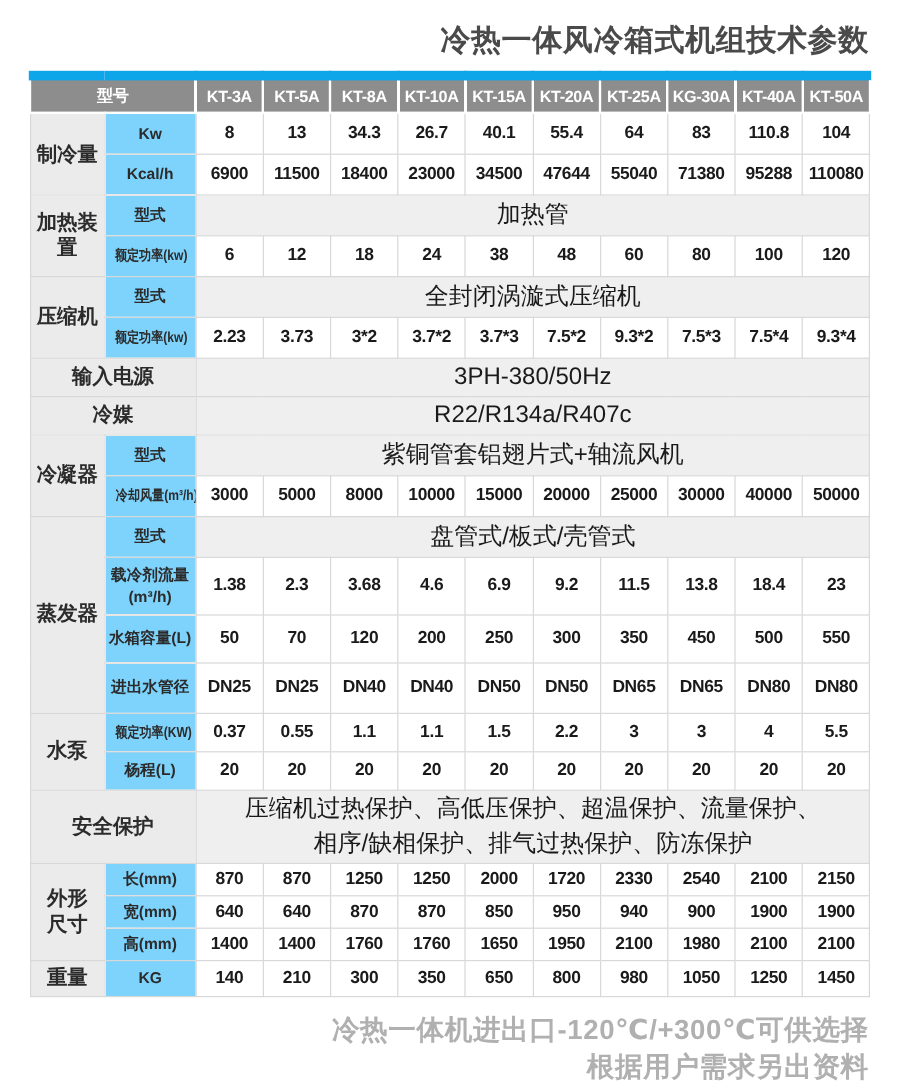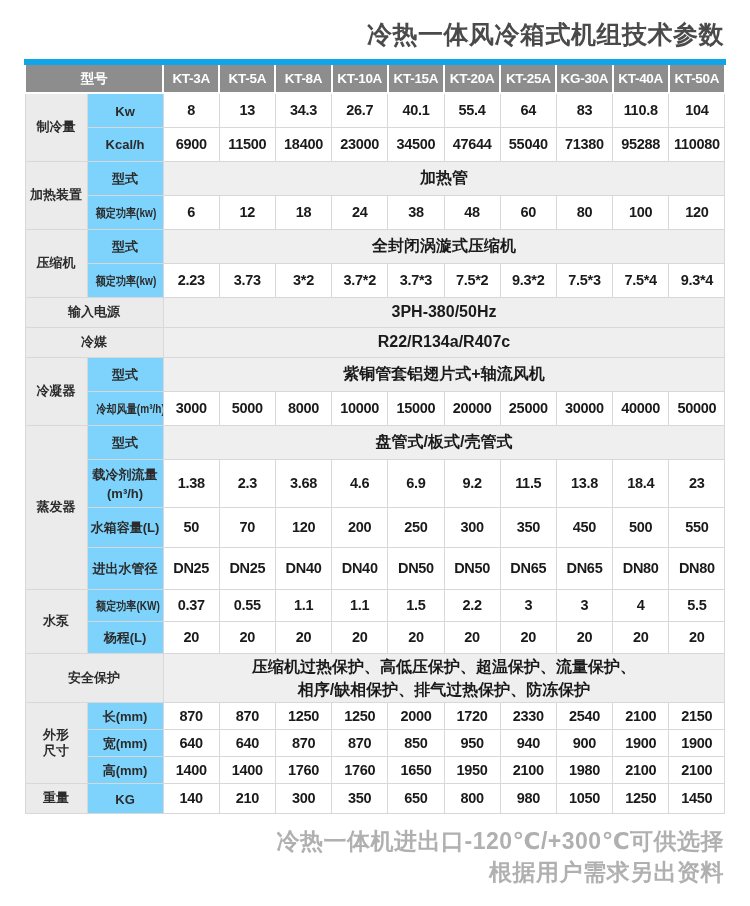--- a/index.html
+++ b/index.html
@@ -24,21 +24,21 @@
     font-weight: 600;
     color: #4a4a4a;
     letter-spacing: 0.5px;
     line-height: 32px;
   }
   table.spec {
     border-collapse: collapse;
     table-layout: fixed;
     width: 700px;
     margin: 9px auto 0 auto;
-    border-top: 6px solid #0ea5e9;
+    border-top: 8px solid #0ea5e9;
   }
   table.spec th, table.spec td {
     box-sizing: border-box;
     text-align: center;
     vertical-align: middle;
     padding: 1px 2px;
     overflow: hidden;
   }
   thead tr { height: 31px; }
   thead th {
@@ -54,21 +54,21 @@
   tbody tr:nth-child(7), tbody tr:nth-child(8) { height: 30px; }
   tbody tr:nth-child(12), tbody tr:nth-child(17) { height: 48px; }
   tbody tr:nth-child(13) { height: 40px; }
   tbody tr:nth-child(14) { height: 42px; margin-top: 28px; }
   tbody tr:nth-child(15), tbody tr:nth-child(16) { height: 32px; }
   tbody tr:nth-child(18), tbody tr:nth-child(19), tbody tr:nth-child(20) { height: 27px; }
   tbody tr:nth-child(21) { height: 30px; }
   td.group {
     background: #ebebeb;
     color: #2b2b2b;
-    font-size: 13px;
+    font-size: 17px;
     font-weight: 600;
     white-space: pre-line;
     line-height: 1.25;
   }
   td.label {
     background: #7dd3fc;
     color: #2b2b2b;
     font-weight: 600;
     white-space: pre-line;
     line-height: 1.2;
@@ -77,22 +77,22 @@
   td.label > span.sm {
     display: inline-block;
     font-size: 12px;
     white-space: nowrap;
     transform: scaleX(0.84);
     transform-origin: center;
   }
   td.merged {
     background: #efefef;
     color: #1a1a1a;
-    font-size: 16px;
-    font-weight: 700;
+    font-size: 20px;
+    font-weight: 400;
     white-space: pre-line;
     line-height: 1.45;
   }
   td.val {
     background: #ffffff;
     color: #1a1a1a;
     font-size: 14.5px;
     font-weight: 600;
     letter-spacing: -0.3px;
   }

